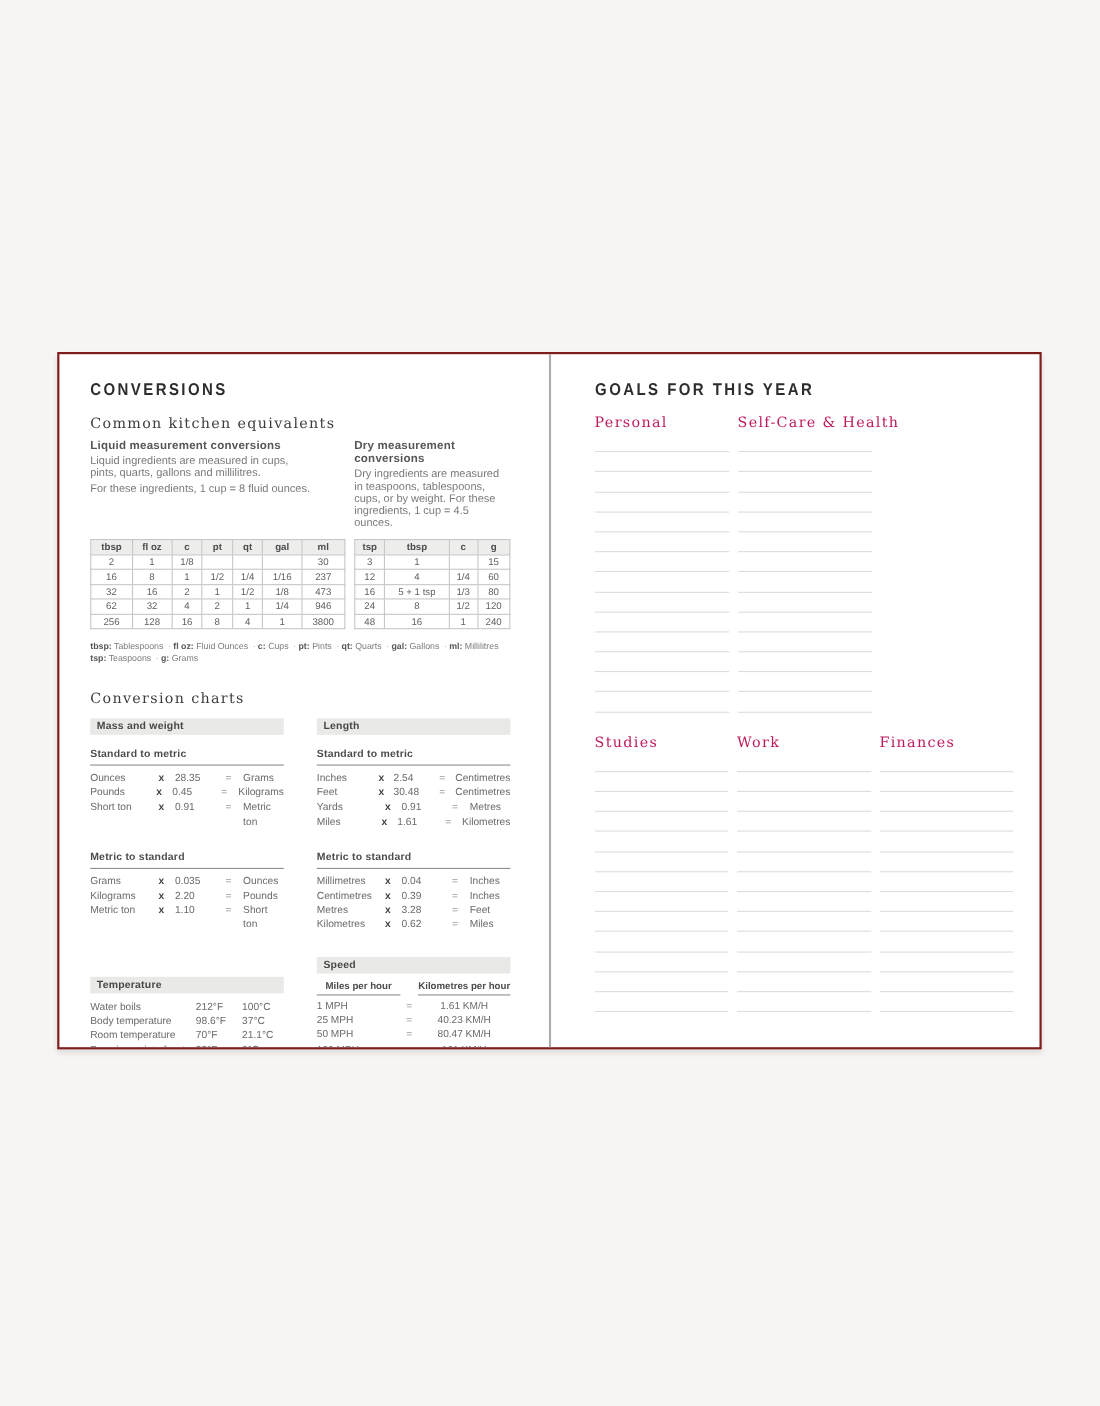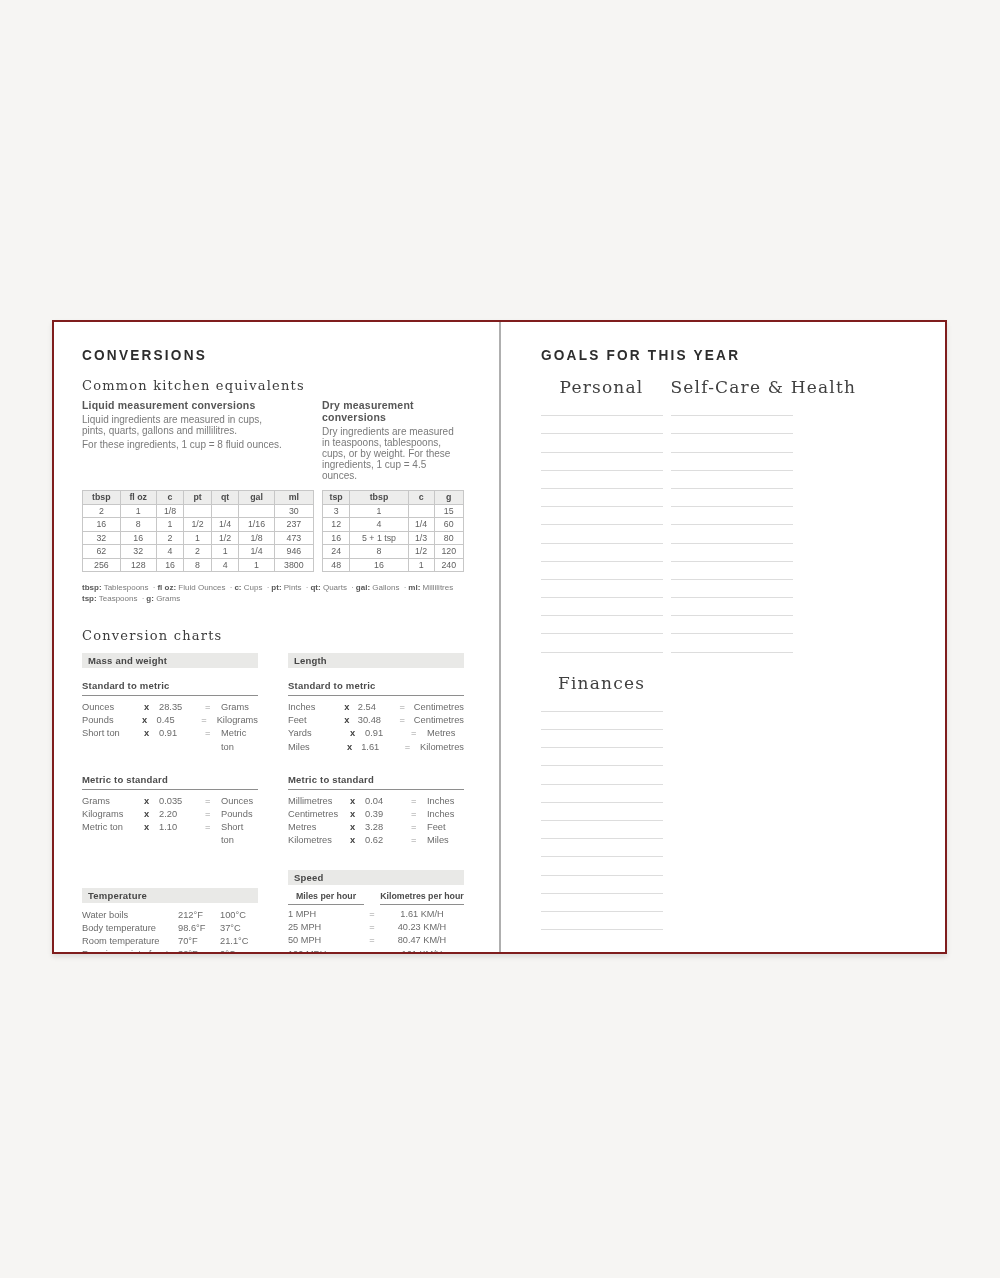--- a/index.html
+++ b/index.html
@@ -107,22 +107,22 @@
   .speed-row .v2 { width: 84px; text-align: center; }
 
   
   .goal-section-1 { margin-top: 13px; }
   .goal-section-2 { margin-top: 20px; }
   .goal-cols { display: flex; }
   .goal-col { width: 122px; }
   .goal-col + .goal-col { margin-left: 8px; }
   .goal-col-header {
     font-family: "DejaVu Serif", serif;
-    font-size: 17px; color: #404040; letter-spacing: 1.2px;
-    text-align: center; white-space: nowrap;
+    font-size: 13px; color: #be185d; letter-spacing: 1.2px;
+    white-space: nowrap;
   }
   .goal-lines { margin-top: 1px; }
   .goal-line { height: 18.2px; border-bottom: 1px solid #dddddd; }
 </style>
 </head>
 <body>
 
 <div class="spread">
 
   <div class="page">
@@ -536,20 +536,56 @@
                 <div class="goal-line"></div>
                 <div class="goal-line"></div>
               </div>
           </div>
         </div>
       </div>
 
       <div class="goal-section-2">
         <div class="goal-cols">
           <div class="goal-col">
+            <div class="goal-col-header">Studies</div>
+            <div class="goal-lines">
+                <div class="goal-line"></div>
+                <div class="goal-line"></div>
+                <div class="goal-line"></div>
+                <div class="goal-line"></div>
+                <div class="goal-line"></div>
+                <div class="goal-line"></div>
+                <div class="goal-line"></div>
+                <div class="goal-line"></div>
+                <div class="goal-line"></div>
+                <div class="goal-line"></div>
+                <div class="goal-line"></div>
+                <div class="goal-line"></div>
+                <div class="goal-line"></div>
+              </div>
+          </div>
+          <div class="goal-col">
+            <div class="goal-col-header">Work</div>
+            <div class="goal-lines">
+                <div class="goal-line"></div>
+                <div class="goal-line"></div>
+                <div class="goal-line"></div>
+                <div class="goal-line"></div>
+                <div class="goal-line"></div>
+                <div class="goal-line"></div>
+                <div class="goal-line"></div>
+                <div class="goal-line"></div>
+                <div class="goal-line"></div>
+                <div class="goal-line"></div>
+                <div class="goal-line"></div>
+                <div class="goal-line"></div>
+                <div class="goal-line"></div>
+              </div>
+          </div>
+          <div class="goal-col">
             <div class="goal-col-header">Finances</div>
             <div class="goal-lines">
                 <div class="goal-line"></div>
                 <div class="goal-line"></div>
                 <div class="goal-line"></div>
                 <div class="goal-line"></div>
                 <div class="goal-line"></div>
                 <div class="goal-line"></div>
                 <div class="goal-line"></div>
                 <div class="goal-line"></div>

